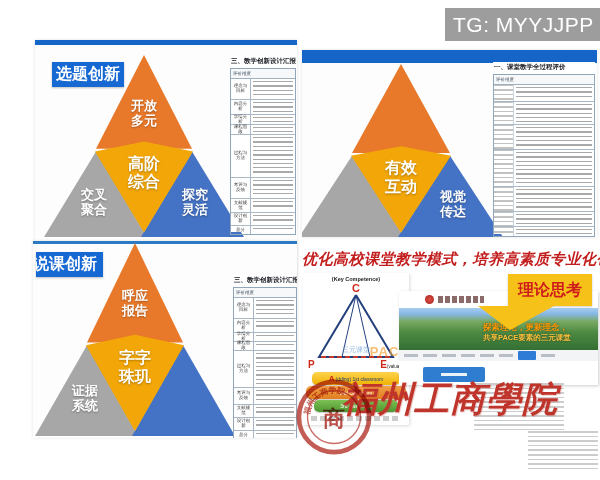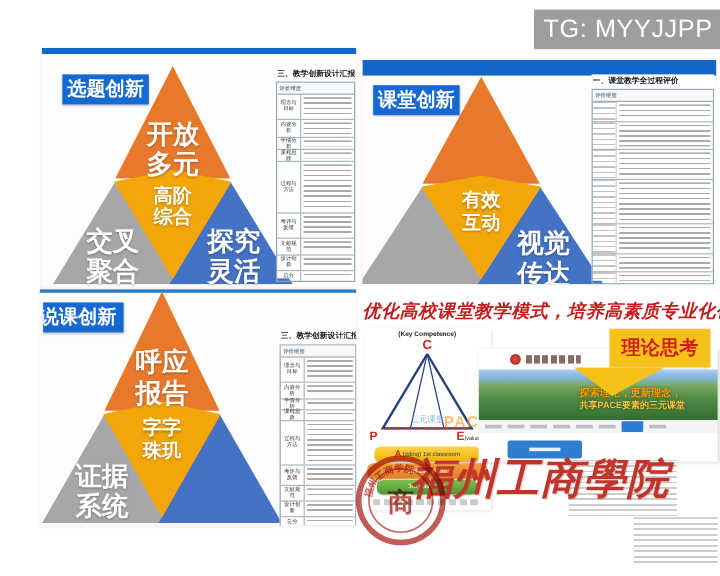--- a/index.html
+++ b/index.html
@@ -15,21 +15,21 @@
          display:flex;align-items:center;justify-content:center;overflow:hidden;
          box-shadow:0 1px 2px rgba(0,0,0,.25);white-space:nowrap;}
 
   
   .pyr{position:absolute;}
   .pyr .shape{position:absolute;inset:0;}
   .s-top  {clip-path:polygon(50% 0,26% 51.5%,74% 51.5%);background:#e8792b;}
   .s-mid  {clip-path:polygon(50% 47.5%,25.5% 53%,50% 97.5%,74.5% 53%);background:#f2a607;}
   .s-left {clip-path:polygon(26% 53%,0% 100%,51.5% 100%);background:#a7a7a7;}
   .s-right{clip-path:polygon(74% 53%,48.5% 100%,100% 100%);background:#4472c4;}
-  .lb{position:absolute;color:#fff;font-weight:700;font-size:22px;line-height:1.15;
+  .lb{position:absolute;color:#fff;font-weight:700;font-size:13px;line-height:1.15;
       text-align:center;transform:translateX(-50%);white-space:nowrap;
       text-shadow:0 1px 2px rgba(0,0,0,.3);}
   .lb-top{left:50%;top:24%;}
   .lb-mid{left:50%;top:55%;font-size:16px;}
   .lb-left{left:25%;top:73%;}
   .lb-right{left:75.5%;top:73%;}
 
   
   .mtab{position:absolute;background:#fff;}
   .t-title{font-size:6.5px;font-weight:700;color:#15181f;margin:1px 0 2px 1px;white-space:nowrap;overflow:hidden;}
@@ -170,23 +170,20 @@
         <div class="trow rh8">
             <div class="lab">总分</div>
             <div class="cell"></div>
           </div>
       </div>
     </div>
   </div>
 
   <div class="slide" style="left:302px;top:50px;width:295px;height:187px;">
     <div class="topbar" style="height:13px;"></div>
-    <div class="badge" style="left:9px;top:21px;width:72px;height:25px;">
-      <span>课堂创新</span>
-    </div>
     <div class="pyr" style="left:-3px;top:14px;width:204px;height:173px;">
       <div class="shape s-left"></div>
       <div class="shape s-right"></div>
       <div class="shape s-top"></div>
       <div class="shape s-mid"></div>
       <div class="lb lb-mid"><span>有效</span><br><span>互动</span></div>
       <div class="lb lb-right"><span>视觉</span><br><span>传达</span></div>
     </div>
     <div class="mtab" style="left:191px;top:12px;width:102px;height:172px;">
       <div class="t-title">一、课堂教学全过程评价</div>

